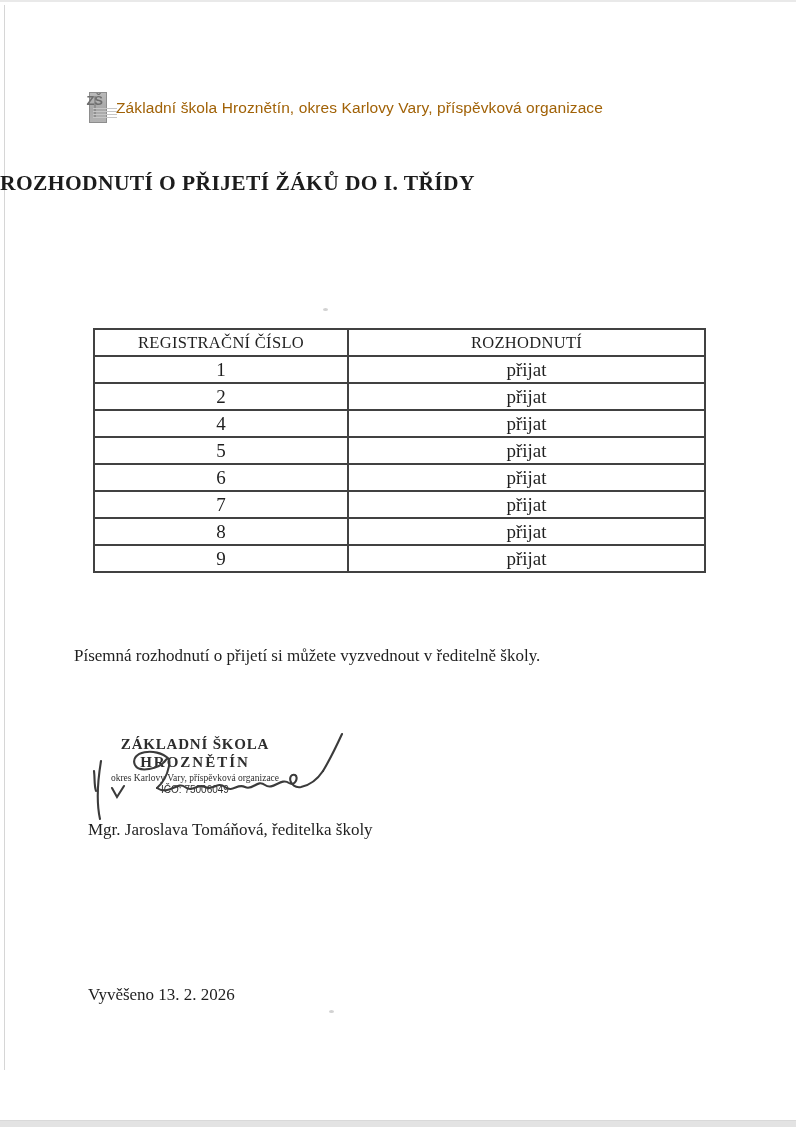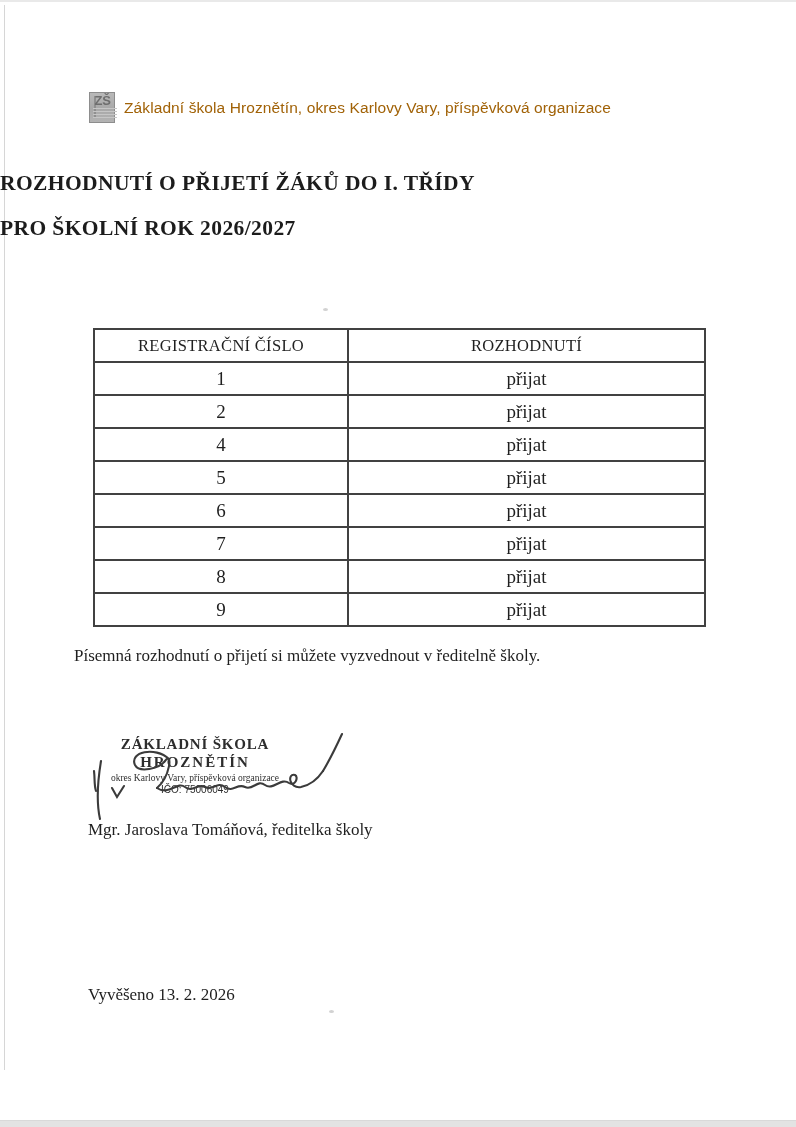--- a/index.html
+++ b/index.html
@@ -19,21 +19,21 @@
   .speck { position:absolute; background:#d2d2d2; border-radius:50%; }
   .speck-1 { left:323px; top:308px; width:5px; height:3px; }
   .speck-2 { left:329px; top:1010px; width:5px; height:3px; }
 
   
   .school-header {
     position:absolute; top:92px; left:89px;
     display:flex; align-items:center; gap:9px;
   }
   .school-logo {
-    width:26px; height:31px;
+    width:18px; height:31px;
     background:linear-gradient(180deg,#b9b9b9 0%,#a8a8a8 55%,#b3b3b3 100%);
     border:1px solid #8d8d8d;
     position:relative;
     flex:0 0 auto;
   }
   .school-logo .logo-glyph {
     position:absolute; top:0px; right:3px;
     font-family:"Liberation Sans", sans-serif;
     font-weight:bold; font-size:13px; color:#6e6e6e;
   }
@@ -60,21 +60,21 @@
   
   table.decision-table {
     position:absolute; left:93px; top:328px;
     width:611px; border-collapse:collapse; table-layout:fixed;
   }
   .decision-table col.c1 { width:254px; }
   .decision-table col.c2 { width:357px; }
   .decision-table th, .decision-table td {
     border:2px solid #414141;
     text-align:center; vertical-align:middle;
-    height:33px; padding:0; line-height:1.05;
+    height:27px; padding:0; line-height:1.05;
     font-weight:normal;
   }
   .decision-table th { font-size:16.5px; letter-spacing:0.3px; }
   .decision-table td { font-size:19px; }
 
   
   .note { position:absolute; left:74px; top:646px; font-size:17px; }
 
   
   .stamp {
@@ -103,21 +103,20 @@
 
   <div class="school-header">
     <div class="school-logo">
       <span class="logo-glyph">ZŠ</span>
     </div>
     <span class="school-name">Základní škola Hroznětín, okres Karlovy Vary, příspěvková organizace</span>
   </div>
 
   <div class="doc-title">
     <div class="t-line">ROZHODNUTÍ O PŘIJETÍ ŽÁKŮ DO I. TŘÍDY</div>
-    <div class="t-line">PRO ŠKOLNÍ ROK 2026/2027</div>
   </div>
 
   <table class="decision-table">
     <colgroup>
         <col class="c1">
         <col class="c2">
       </colgroup>
     <thead>
       <tr>
         <th>REGISTRAČNÍ ČÍSLO</th>

